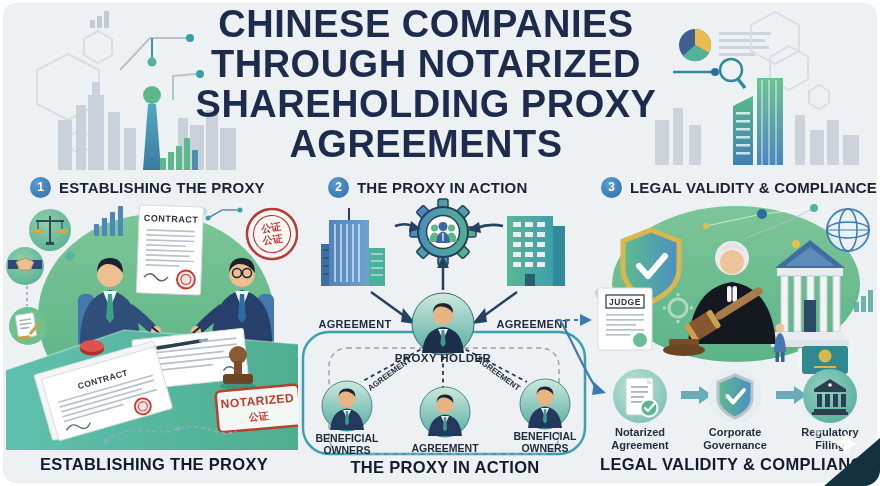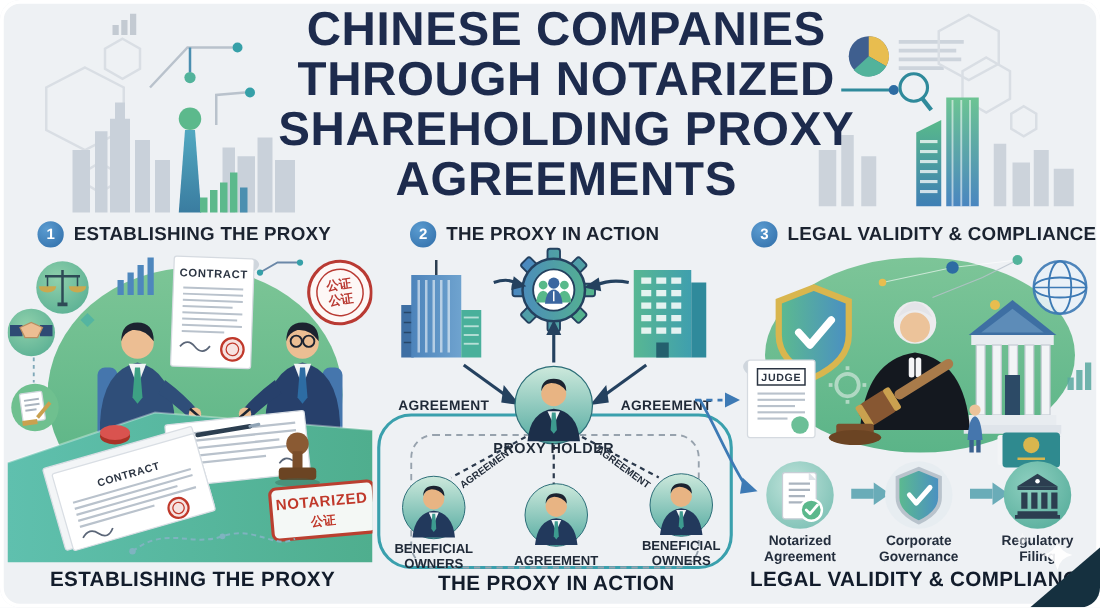--- a/index.html
+++ b/index.html
@@ -3,21 +3,21 @@
 <meta charset="utf-8">
 <style>
   html,body{margin:0;padding:0;background:#ffffff;}
   .canvas{
     position:relative;width:880px;height:486px;overflow:hidden;
     background:#eef1f4;border-radius:16px;
     font-family:"Liberation Sans", sans-serif;
     box-shadow:inset 0 0 0 3px #ffffff;
   }
   .title{
-    position:absolute;left:203px;top:4px;width:500px;text-align:center;
+    position:absolute;left:176px;top:4px;width:500px;text-align:center;
     font-size:38px;line-height:40px;font-weight:800;color:#1d2b4d;
     letter-spacing:.5px;white-space:pre-line;
   }
   .sec-header{position:absolute;top:176px;height:22px;display:flex;align-items:center;gap:8px;}
   .sec-header .badge{
     width:21px;height:21px;border-radius:50%;flex:0 0 auto;
     background:radial-gradient(circle at 35% 30%, #5a9bd0, #2f6da8);
     color:#fff;font-size:12px;font-weight:700;display:flex;align-items:center;justify-content:center;
   }
   .sec-header .hlabel{font-size:15px;font-weight:800;color:#1b2330;letter-spacing:.2px;white-space:nowrap;}

